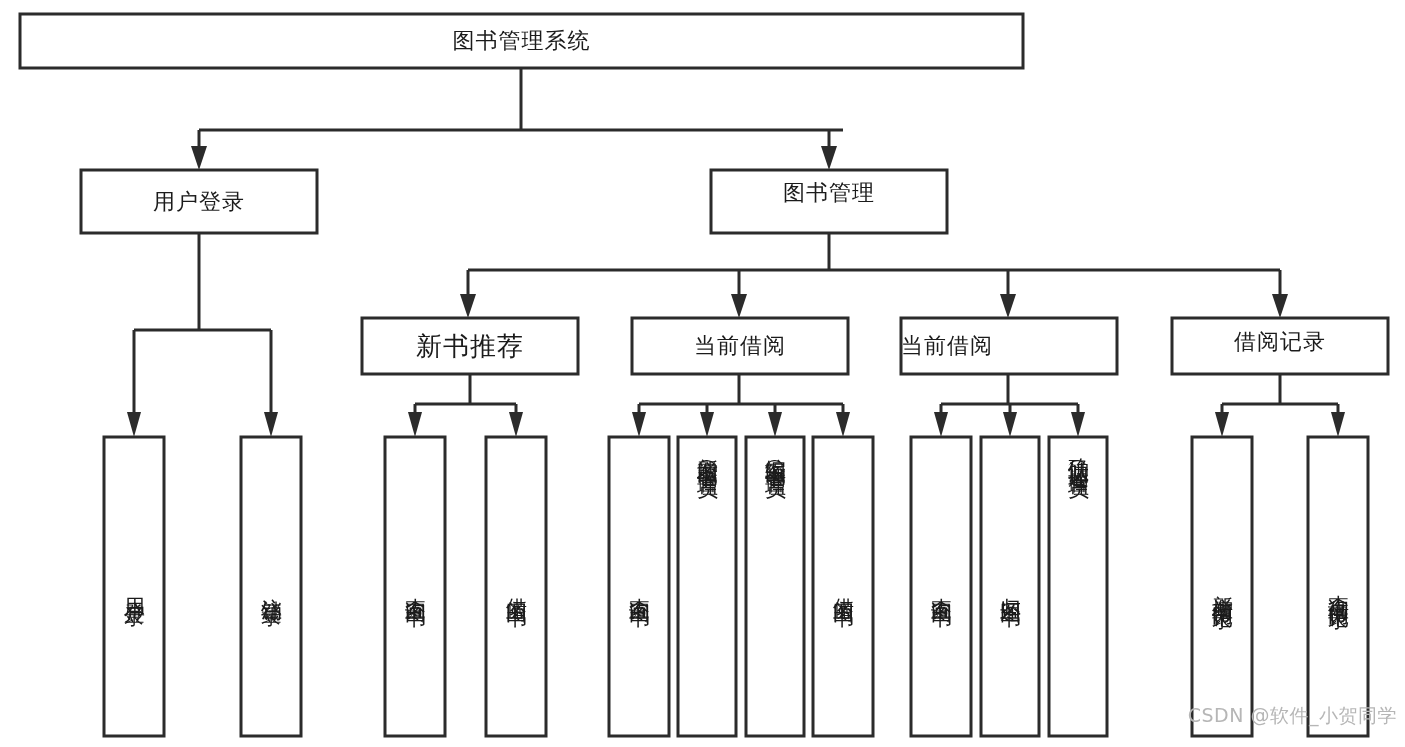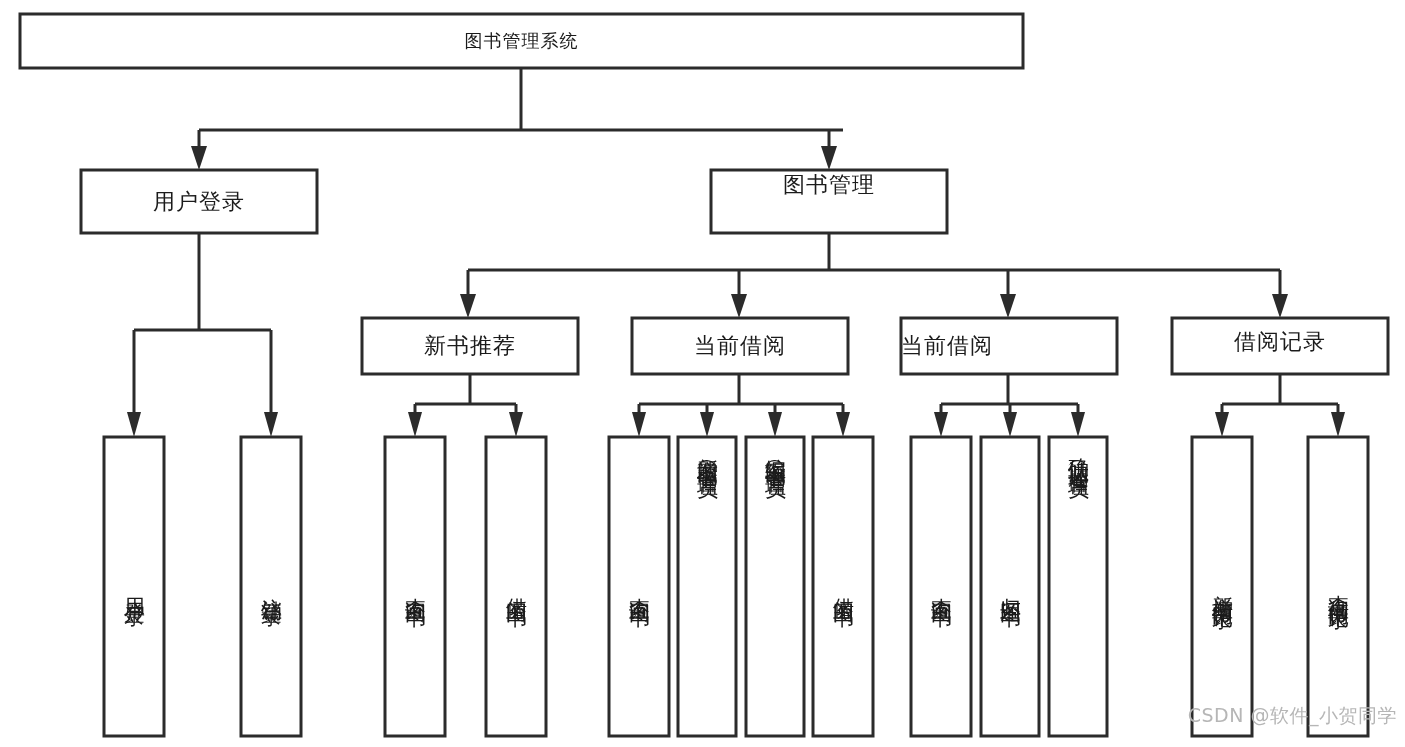--- a/index.html
+++ b/index.html
@@ -148,48 +148,48 @@
       <path class="connector" d="M 1222 404 L 1338 404"></path>
       <path class="connector" d="M 1222 404 L 1222 414"></path>
       <polygon class="arrow-head" points="1215,412 1229,412 1222,437"></polygon>
       <path class="connector" d="M 1338 404 L 1338 414"></path>
       <polygon class="arrow-head" points="1331,412 1345,412 1338,437"></polygon>
     </g>
 
     <rect class="node-box" x="20" y="14" width="1003" height="54"></rect>
     <foreignObject x="20" y="14" width="1003" height="54">
       <div xmlns="http://www.w3.org/1999/xhtml" style="width:1003px;height:54px;display:flex;align-items:center;justify-content:center;
-                  font-family:'DejaVu Sans','Liberation Sans',sans-serif;font-size:18px;
+                  font-family:'DejaVu Sans','Liberation Sans',sans-serif;font-size:22px;
                   letter-spacing:1px;color:#1b1b1b;">
         <span>图书管理系统</span>
       </div>
     </foreignObject>
 
     <rect class="node-box" x="81" y="170" width="236" height="63"></rect>
     <foreignObject x="81" y="170" width="236" height="63">
       <div xmlns="http://www.w3.org/1999/xhtml" style="width:236px;height:63px;display:flex;align-items:center;justify-content:center;
                   font-family:'DejaVu Sans','Liberation Sans',sans-serif;font-size:22px;
                   letter-spacing:1px;color:#1b1b1b;">
         <span>用户登录</span>
       </div>
     </foreignObject>
 
     <rect class="node-box" x="711" y="170" width="236" height="63"></rect>
     <foreignObject x="711" y="170" width="236" height="63">
-      <div xmlns="http://www.w3.org/1999/xhtml" style="width:236px;height:46px;display:flex;justify-content:center;
+      <div xmlns="http://www.w3.org/1999/xhtml" style="width:236px;height:46px;display:flex;align-items:center;justify-content:center;
                   font-family:'DejaVu Sans','Liberation Sans',sans-serif;font-size:22px;
                   letter-spacing:1px;color:#1b1b1b;">
         <span>图书管理</span>
       </div>
     </foreignObject>
 
     <rect class="node-box" x="362" y="318" width="216" height="56"></rect>
     <foreignObject x="362" y="318" width="216" height="56">
       <div xmlns="http://www.w3.org/1999/xhtml" style="width:216px;height:56px;display:flex;align-items:center;justify-content:center;
-                  font-family:'DejaVu Sans','Liberation Sans',sans-serif;font-size:22px;
+                  font-family:'DejaVu Sans','Liberation Sans',sans-serif;font-size:26px;
                   letter-spacing:1px;color:#1b1b1b;">
         <span>新书推荐</span>
       </div>
     </foreignObject>
 
     <rect class="node-box" x="632" y="318" width="216" height="56"></rect>
     <foreignObject x="632" y="318" width="216" height="56">
       <div xmlns="http://www.w3.org/1999/xhtml" style="width:216px;height:56px;display:flex;align-items:center;justify-content:center;
                   font-family:'DejaVu Sans','Liberation Sans',sans-serif;font-size:22px;
                   letter-spacing:1px;color:#1b1b1b;">

